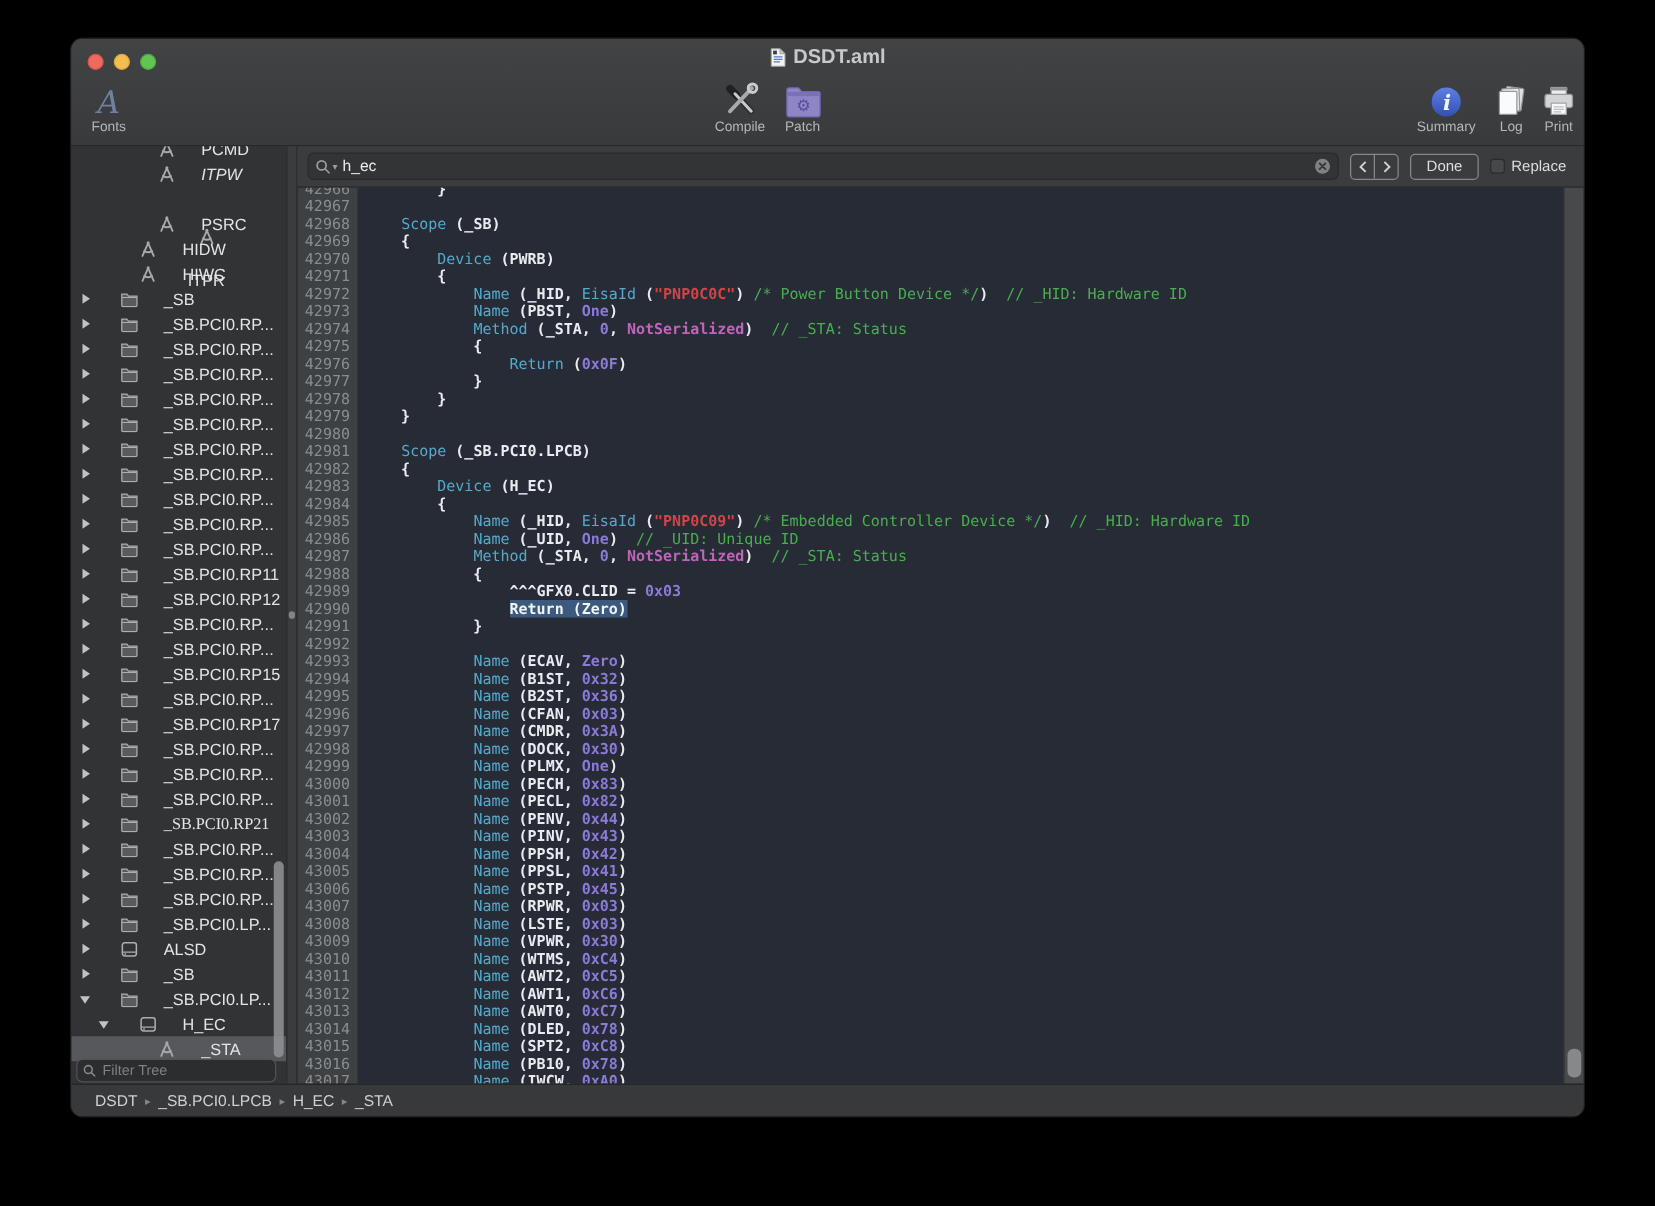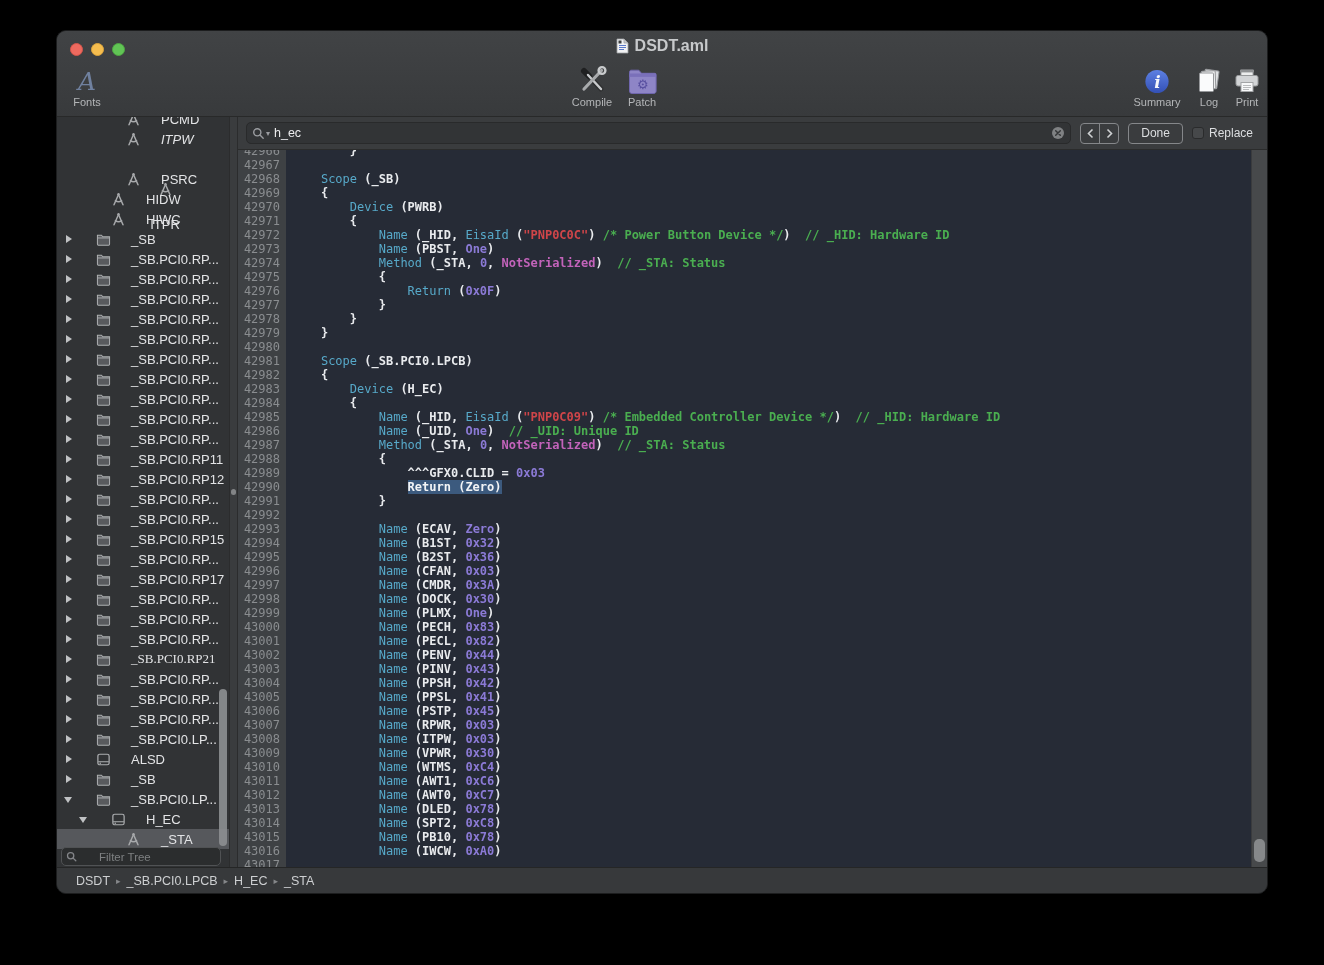--- a/index.html
+++ b/index.html
@@ -28,21 +28,21 @@
   .tree-row.sel{background:#56585c;}
   .disc{width:12px;height:12px;flex:none;position:relative;display:inline-block;}
   .disc.collapsed::after{content:'';position:absolute;left:3px;top:2px;border-left:6px solid #c0c2c4;
     border-top:4px solid transparent;border-bottom:4px solid transparent;}
   .disc.expanded::after{content:'';position:absolute;left:1px;top:4px;border-top:6px solid #c0c2c4;
     border-left:4px solid transparent;border-right:4px solid transparent;}
   .ticon{width:16px;height:16px;flex:none;display:flex;align-items:center;justify-content:center;}
   .tlabel{font-size:13px;color:#e3e4e6;font-weight:500;}
   .side-scroll{position:absolute;right:2px;top:572px;width:8px;height:157px;border-radius:4px;background:#8d8f91;opacity:.9;}
   .filter-box{position:absolute;left:4px;right:8px;bottom:1px;height:17px;background:#2b2d2e;border:1px solid #505254;
-    border-radius:5px;display:flex;align-items:center;padding:0 4px;gap:20px;}
+    border-radius:5px;display:flex;align-items:center;padding:0 4px;gap:3px;}
   .filter-box input{flex:1;background:transparent;border:none;outline:none;color:#e3e4e6;font-size:11.5px;
     font-family:"Liberation Sans",sans-serif;min-width:0;}
   .filter-box input::placeholder{color:#7e8082;}
   
   .divider{position:absolute;top:86px;left:172px;width:9px;bottom:26px;background:#3a3c3e;
     border-left:1px solid #2b2c2d;border-right:1px solid #2b2c2d;box-sizing:border-box;}
   .dimple{position:absolute;left:1px;top:calc(50% - 3px);width:5px;height:6px;border-radius:3px;background:#828486;}
   
   .editor{position:absolute;top:86px;left:181px;right:0;bottom:26px;display:flex;flex-direction:column;}
   .findbar{height:32px;flex:none;background:#3a3c3e;border-bottom:1px solid #2b2c2c;display:flex;align-items:center;
@@ -65,21 +65,21 @@
   .gutter{width:48px;flex:none;background:var(--c-gutter-bg,#3e4144);color:var(--c-gutter-fg,#8a8d90);
     text-align:right;padding-right:6px;box-sizing:border-box;overflow:hidden;}
   .gutter-inner,.code-inner{margin-top:-6px;}
   .lnum{height:14px;line-height:14px;font:12px "DejaVu Sans Mono",monospace;}
   .code-col{flex:1;overflow:hidden;padding-left:6px;}
   .code-line{height:14px;line-height:14px;font:12px "DejaVu Sans Mono",monospace;white-space:pre;color:#e9ebee;}
   .tk-k{color:var(--c-keyword,#57a9c9);}
   .tk-i{color:var(--c-identifier,#e9ebee);font-weight:bold;}
   .tk-w{color:var(--c-identifier,#e9ebee);}
   .tk-s{color:var(--c-string,#cf4549);font-weight:bold;}
-  .tk-c{color:var(--c-comment,#4aae50);font-weight:bold;}
+  .tk-c{color:var(--c-comment,#4aae50);}
   .tk-n{color:var(--c-number,#8b7ad6);font-weight:bold;}
   .tk-m{color:var(--c-argument,#c263ba);font-weight:bold;}
   .tk-sel{color:#f2f4f6;font-weight:bold;background:var(--c-selection-bg,#3c5a7e);}
   .vscroll{width:15px;flex:none;background:#47494b;border-left:1px solid #3a3b3d;position:relative;}
   .vthumb{position:absolute;left:2px;right:2px;bottom:5px;height:23px;border-radius:5px;background:#86888a;}
   
   .statusbar{position:absolute;left:0;right:0;bottom:0;height:26px;background:#37393b;border-top:1px solid #252626;
     display:flex;align-items:center;padding-left:19px;box-sizing:border-box;}
   .bc{display:flex;align-items:center;}
   .bc-item{font-size:12.5px;color:#cdcfd1;}
@@ -731,23 +731,24 @@
             <div class="code-line"><span class="tk-w">            </span><span class="tk-k">Name</span><span class="tk-w"> </span><span class="tk-i">(DOCK, </span><span class="tk-n">0x30</span><span class="tk-i">)</span></div>
             <div class="code-line"><span class="tk-w">            </span><span class="tk-k">Name</span><span class="tk-w"> </span><span class="tk-i">(PLMX, </span><span class="tk-n">One</span><span class="tk-i">)</span></div>
             <div class="code-line"><span class="tk-w">            </span><span class="tk-k">Name</span><span class="tk-w"> </span><span class="tk-i">(PECH, </span><span class="tk-n">0x83</span><span class="tk-i">)</span></div>
             <div class="code-line"><span class="tk-w">            </span><span class="tk-k">Name</span><span class="tk-w"> </span><span class="tk-i">(PECL, </span><span class="tk-n">0x82</span><span class="tk-i">)</span></div>
             <div class="code-line"><span class="tk-w">            </span><span class="tk-k">Name</span><span class="tk-w"> </span><span class="tk-i">(PENV, </span><span class="tk-n">0x44</span><span class="tk-i">)</span></div>
             <div class="code-line"><span class="tk-w">            </span><span class="tk-k">Name</span><span class="tk-w"> </span><span class="tk-i">(PINV, </span><span class="tk-n">0x43</span><span class="tk-i">)</span></div>
             <div class="code-line"><span class="tk-w">            </span><span class="tk-k">Name</span><span class="tk-w"> </span><span class="tk-i">(PPSH, </span><span class="tk-n">0x42</span><span class="tk-i">)</span></div>
             <div class="code-line"><span class="tk-w">            </span><span class="tk-k">Name</span><span class="tk-w"> </span><span class="tk-i">(PPSL, </span><span class="tk-n">0x41</span><span class="tk-i">)</span></div>
             <div class="code-line"><span class="tk-w">            </span><span class="tk-k">Name</span><span class="tk-w"> </span><span class="tk-i">(PSTP, </span><span class="tk-n">0x45</span><span class="tk-i">)</span></div>
             <div class="code-line"><span class="tk-w">            </span><span class="tk-k">Name</span><span class="tk-w"> </span><span class="tk-i">(RPWR, </span><span class="tk-n">0x03</span><span class="tk-i">)</span></div>
-            <div class="code-line"><span class="tk-w">            </span><span class="tk-k">Name</span><span class="tk-w"> </span><span class="tk-i">(ITPW, </span><span class="tk-n">0x03</span><span class="tk-i">)</span></div>
+            <div class="code-line"><span class="tk-w">            </span><span class="tk-k">Name</span><span class="tk-w"> </span><span class="tk-i">(LSTE, </span><span class="tk-n">0x03</span><span class="tk-i">)</span></div>
             <div class="code-line"><span class="tk-w">            </span><span class="tk-k">Name</span><span class="tk-w"> </span><span class="tk-i">(VPWR, </span><span class="tk-n">0x30</span><span class="tk-i">)</span></div>
             <div class="code-line"><span class="tk-w">            </span><span class="tk-k">Name</span><span class="tk-w"> </span><span class="tk-i">(WTMS, </span><span class="tk-n">0xC4</span><span class="tk-i">)</span></div>
+            <div class="code-line"><span class="tk-w">            </span><span class="tk-k">Name</span><span class="tk-w"> </span><span class="tk-i">(AWT2, </span><span class="tk-n">0xC5</span><span class="tk-i">)</span></div>
             <div class="code-line"><span class="tk-w">            </span><span class="tk-k">Name</span><span class="tk-w"> </span><span class="tk-i">(AWT1, </span><span class="tk-n">0xC6</span><span class="tk-i">)</span></div>
             <div class="code-line"><span class="tk-w">            </span><span class="tk-k">Name</span><span class="tk-w"> </span><span class="tk-i">(AWT0, </span><span class="tk-n">0xC7</span><span class="tk-i">)</span></div>
             <div class="code-line"><span class="tk-w">            </span><span class="tk-k">Name</span><span class="tk-w"> </span><span class="tk-i">(DLED, </span><span class="tk-n">0x78</span><span class="tk-i">)</span></div>
             <div class="code-line"><span class="tk-w">            </span><span class="tk-k">Name</span><span class="tk-w"> </span><span class="tk-i">(SPT2, </span><span class="tk-n">0xC8</span><span class="tk-i">)</span></div>
             <div class="code-line"><span class="tk-w">            </span><span class="tk-k">Name</span><span class="tk-w"> </span><span class="tk-i">(PB10, </span><span class="tk-n">0x78</span><span class="tk-i">)</span></div>
             <div class="code-line"><span class="tk-w">            </span><span class="tk-k">Name</span><span class="tk-w"> </span><span class="tk-i">(IWCW, </span><span class="tk-n">0xA0</span><span class="tk-i">)</span></div>
           </div>
       </div>
       <div class="vscroll">
         <div class="vthumb"></div>

